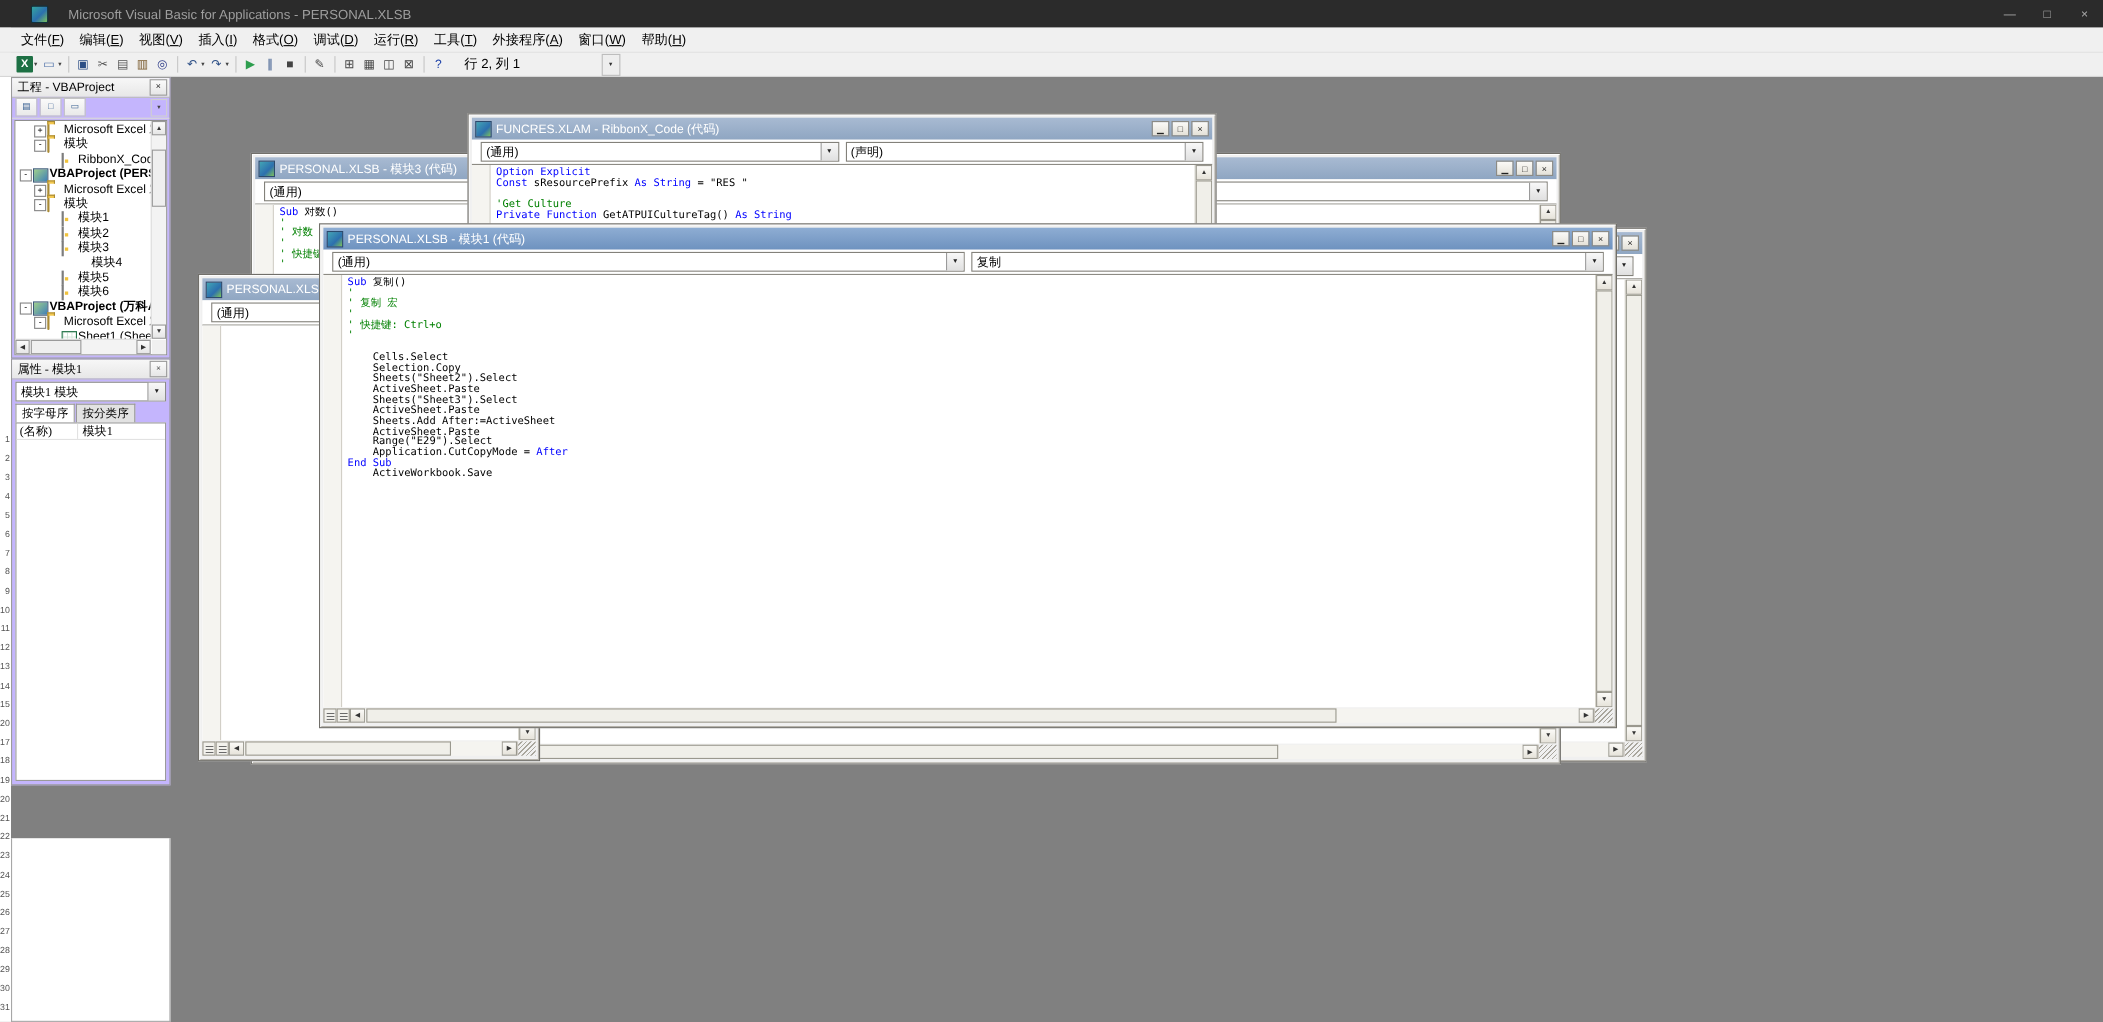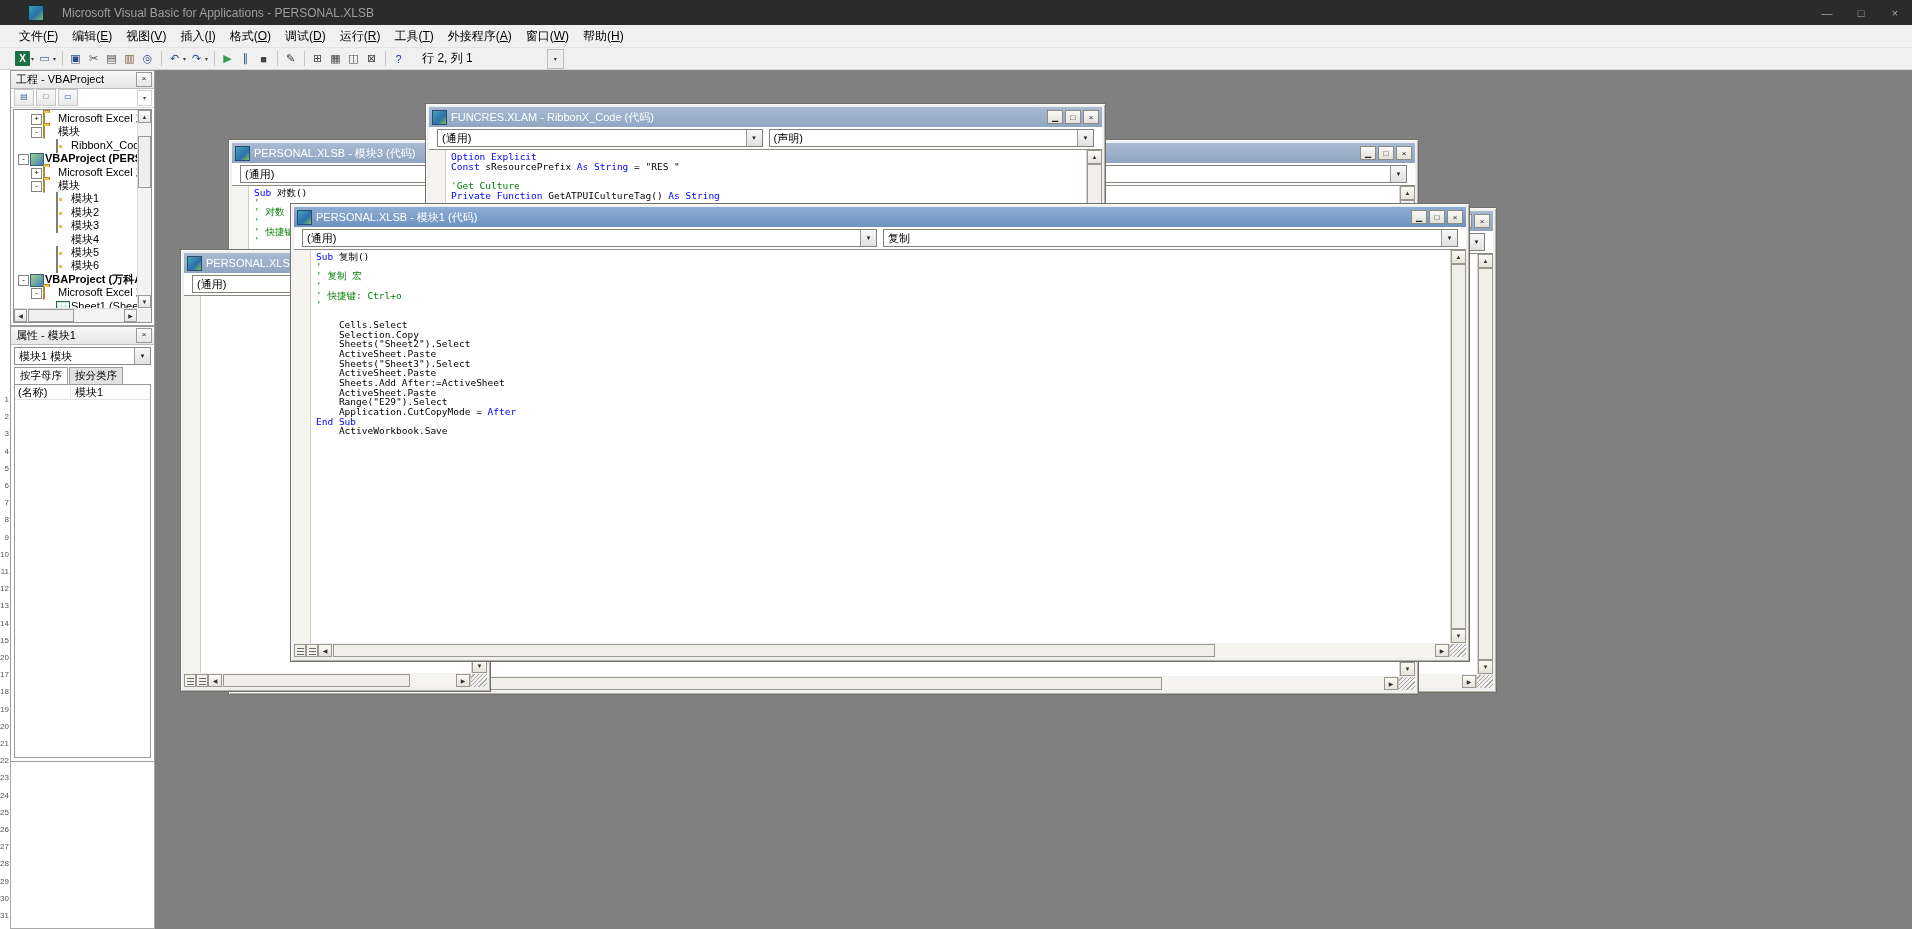--- a/index.html
+++ b/index.html
@@ -33,23 +33,23 @@
   .tb-sep{width:1px;height:15px;background:#c6c6c6;margin:0 4px;}
   .tb-pos{font-size:12px;color:#000;margin-left:14px;white-space:nowrap;}
   .tb-tail{margin-left:74px;width:15px;height:18px;border:1px solid #bdbdbd;background:#eee;
            display:flex;align-items:center;justify-content:center;font-size:6px;color:#333;}
 
   
   #excel-strip{position:absolute;left:0;top:25px;width:10px;height:904px;background:#ffffff;z-index:5;}
   .xlrow{position:absolute;right:1px;font-size:8px;color:#555;line-height:9px;}
 
   
-  .panel{position:absolute;background:#ffffff;border:1px solid #9b9b9b;box-sizing:border-box;z-index:10;padding-left:27px;}
+  .panel{position:absolute;background:#c4b5fd;border:1px solid #9b9b9b;box-sizing:border-box;z-index:10;padding-left:27px;}
   #proj-panel{left:10px;top:70px;width:145px;height:256px;}
-  #prop-panel{left:10px;top:326px;width:145px;height:436px;}
+  #prop-panel{left:10px;top:326px;width:145px;height:388px;font-family:Liberation Serif, serif;}
   #dock-below{position:absolute;left:10px;top:762px;width:145px;height:167px;background:#fff;
               border:1px solid #a7a7a7;border-top:none;box-sizing:border-box;z-index:9;}
   .panel-hdr{position:absolute;left:0;top:0;right:0;height:17px;display:flex;align-items:center;
              padding:0 2px 0 5px;font-size:11px;background:linear-gradient(180deg,#f7f7f7,#e7e7e7);
              border-bottom:1px solid #bdbdbd;}
   .panel-close{margin-left:auto;width:14px;height:13px;border:1px solid #9a9a9a;
                background:linear-gradient(180deg,#fbfbfb,#e6e6e6);font-size:8px;line-height:11px;
                text-align:center;color:#222;}
   #proj-tools{position:absolute;left:0;top:17px;right:0;height:19px;display:flex;align-items:center;
               padding-left:3px;gap:2px;border-bottom:1px solid #d9d9d9;}
@@ -301,21 +301,21 @@
         <div class="trow bold" style="top: 42.2px; left: 0px; right: 0px;">
           <span class="texp" style="left: 3px;">-</span>
           <span class="ticon ti-project" style="left: 15px;"></span>
           <span class="tlabel" style="left: 30px;">VBAProject (PERSONAL.XLSB)</span>
         </div>
         <div class="trow" style="top: 55.6px; left: 0px; right: 0px;"><span class="texp" style="left: 16px;">+</span><span class="ticon ti-folder" style="left: 28px;"></span><span class="tlabel" style="left: 43px;">Microsoft Excel 对象</span></div>
         <div class="trow" style="top: 69px; left: 0px; right: 0px;"><span class="texp" style="left: 16px;">-</span><span class="ticon ti-folder" style="left: 28px;"></span><span class="tlabel" style="left: 43px;">模块</span></div>
         <div class="trow" style="top: 82.4px; left: 0px; right: 0px;"><span class="ticon ti-module" style="left: 41px;"></span><span class="tlabel" style="left: 56px;">模块1</span></div>
         <div class="trow" style="top: 95.8px; left: 0px; right: 0px;"><span class="ticon ti-module" style="left: 41px;"></span><span class="tlabel" style="left: 56px;">模块2</span></div>
         <div class="trow" style="top: 109.2px; left: 0px; right: 0px;"><span class="ticon ti-module" style="left: 41px;"></span><span class="tlabel" style="left: 56px;">模块3</span></div>
-        <div class="trow" style="top: 122.6px; left: 0px; right: 0px; text-align: right;"><span class="ticon ti-module" style="left: 41px;"></span><span class="tlabel" style="left: 56px;">模块4</span></div>
+        <div class="trow" style="top: 122.6px; left: 12px; right: 0px; text-align: right;"><span class="ticon ti-module" style="left: 41px;"></span><span class="tlabel" style="left: 56px;">模块4</span></div>
         <div class="trow" style="top: 136px; left: 0px; right: 0px;"><span class="ticon ti-module" style="left: 41px;"></span><span class="tlabel" style="left: 56px;">模块5</span></div>
         <div class="trow" style="top: 149.4px; left: 0px; right: 0px;"><span class="ticon ti-module" style="left: 41px;"></span><span class="tlabel" style="left: 56px;">模块6</span></div>
         <div class="trow bold" style="top: 162.8px; left: 0px; right: 0px;">
           <span class="texp" style="left: 3px;">-</span>
           <span class="ticon ti-project" style="left: 15px;"></span>
           <span class="tlabel" style="left: 30px;">VBAProject (万科A</span>
         </div>
         <div class="trow" style="top: 176.2px; left: 0px; right: 0px;"><span class="texp" style="left: 16px;">-</span><span class="ticon ti-folder" style="left: 28px;"></span><span class="tlabel" style="left: 43px;">Microsoft Excel 对象</span></div>
         <div class="trow" style="top: 189.6px; left: 0px; right: 0px;">
           <span class="ticon ti-sheet" style="left: 41px;"></span>

